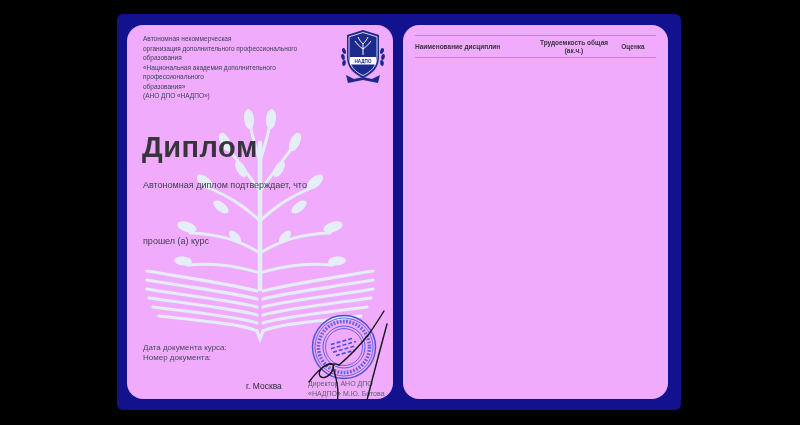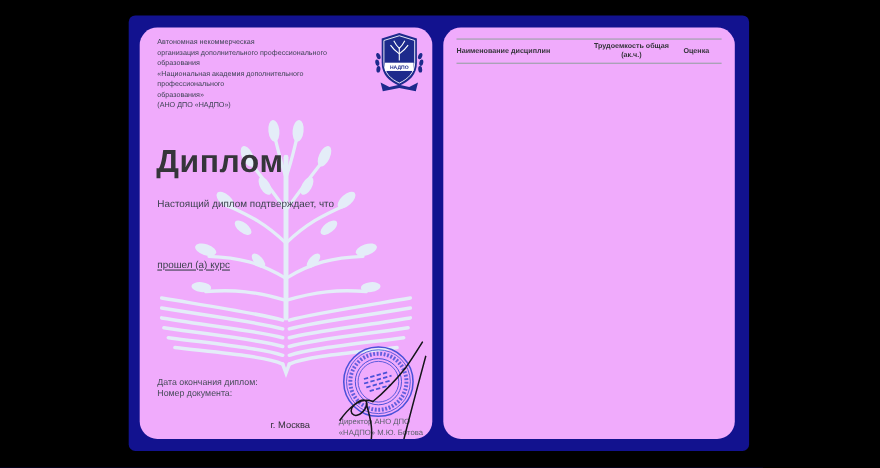--- a/index.html
+++ b/index.html
@@ -18,21 +18,21 @@
   
   .org-block { position:absolute; left:16px; top:9px; width:190px;
                font-size:6.5px; line-height:9.5px; color:#3d4254; z-index:2; }
   .logo { position:absolute; right:7px; top:4px; width:46px; height:56px; z-index:2; }
 
   .watermark { position:absolute; left:8px; top:78px; width:250px; height:250px; z-index:1; }
 
   .title { position:absolute; left:15px; top:106px; font-size:29px; font-weight:bold;
            color:#35353a; letter-spacing:0.5px; z-index:2; }
   .subtitle { position:absolute; left:16px; top:155px; font-size:9px; color:#3c414e; z-index:2; }
-  .course-line { position:absolute; left:16px; top:211px; font-size:9px; color:#3c414e; z-index:2;text-decoration:underline; }
+  .course-line { position:absolute; left:16px; top:211px; font-size:9px; color:#3c414e; z-index:2; }
 
   .date-label   { position:absolute; left:16px; top:318px; font-size:8px; color:#474c59; z-index:2; }
   .number-label { position:absolute; left:16px; top:328px; font-size:8px; color:#474c59; z-index:2; }
   .city { position:absolute; left:119px; top:356px; font-size:8.5px; font-weight:normal;
           color:#2f2f35; z-index:2; }
 
   .stamp { position:absolute; left:183px; top:288px; width:68px; height:68px; z-index:3; }
   .signature { position:absolute; left:176px; top:283px; width:100px; height:100px; z-index:5; }
   .director { position:absolute; left:181px; top:354px; width:90px;
               font-size:7px; line-height:9.5px; color:#595e69; z-index:4; }
@@ -140,24 +140,24 @@
           <ellipse cx="144" cy="66" rx="4.5" ry="9" transform="rotate(30 144 66)"></ellipse>
           <ellipse cx="164" cy="104" rx="4.5" ry="9" transform="rotate(52 164 104)"></ellipse>
           <ellipse cx="48" cy="158" rx="4.5" ry="9" transform="rotate(-84 48 158)"></ellipse>
           <ellipse cx="202" cy="158" rx="4.5" ry="9" transform="rotate(84 202 158)"></ellipse>
           <ellipse cx="100" cy="134" rx="4" ry="8" transform="rotate(-42 100 134)"></ellipse>
           <ellipse cx="150" cy="134" rx="4" ry="8" transform="rotate(42 150 134)"></ellipse>
         </g>
       </svg>
 
       <div class="title">Диплом</div>
-      <div class="subtitle">Настоящий диплом подтверждает, что</div>
+      <div class="subtitle">Автономная диплом подтверждает, что</div>
       <div class="course-line">прошел (а) курс</div>
 
-      <div class="date-label">Дата окончания диплом:</div>
+      <div class="date-label">Дата документа курса:</div>
       <div class="number-label">Номер документа:</div>
       <div class="city">г. Москва</div>
 
       <svg class="stamp" viewBox="0 0 68 68">
         <g stroke="#3c4ad6" fill="none" opacity="0.92">
           <circle cx="34" cy="34" r="31.5" stroke-width="1.4"></circle>
           <circle cx="34" cy="34" r="29" stroke-width="0.8"></circle>
           <circle cx="34" cy="34" r="25.5" stroke-width="3.6" stroke-dasharray="1.7,1.5" opacity="0.85"></circle>
           <circle cx="34" cy="34" r="21" stroke-width="0.9"></circle>
           <circle cx="34" cy="34" r="18.5" stroke-width="0.8"></circle>

